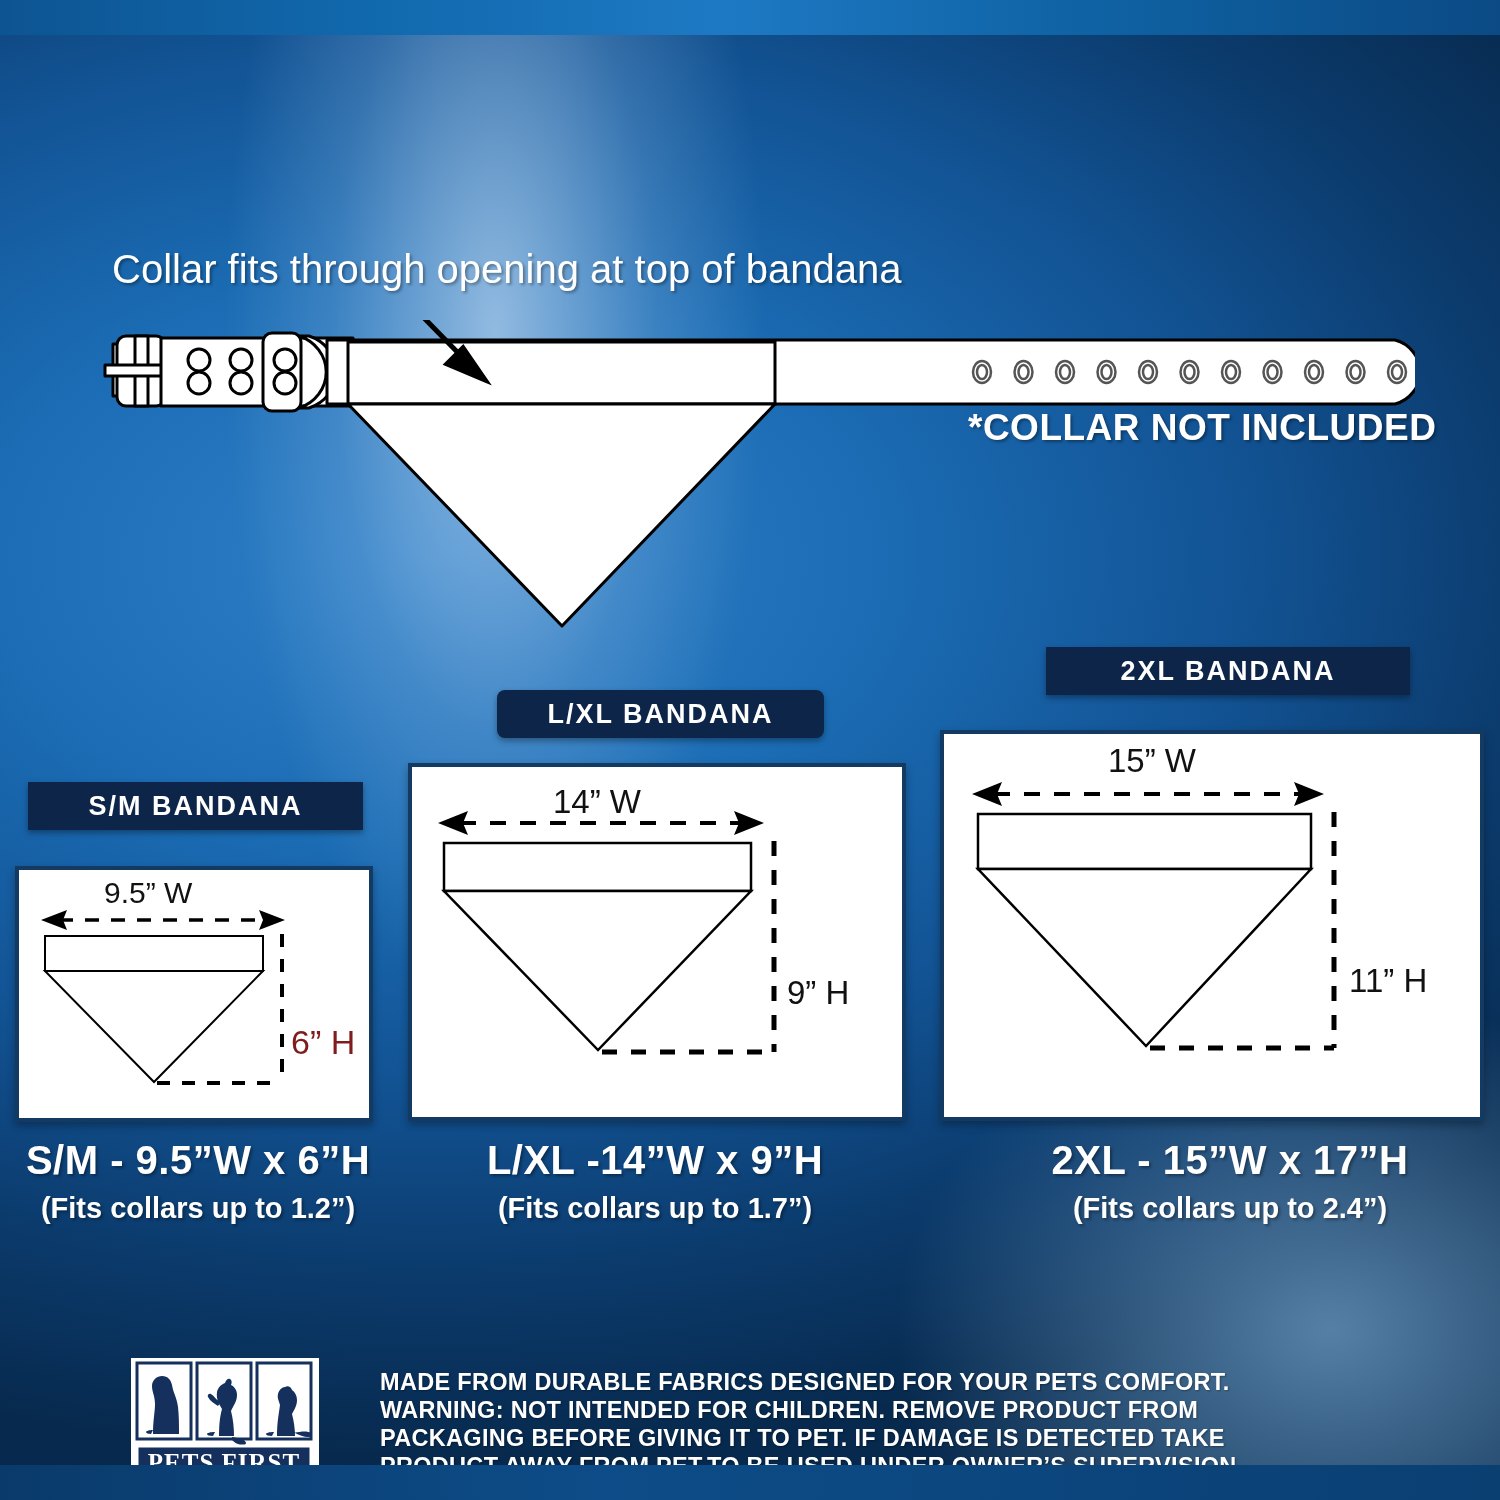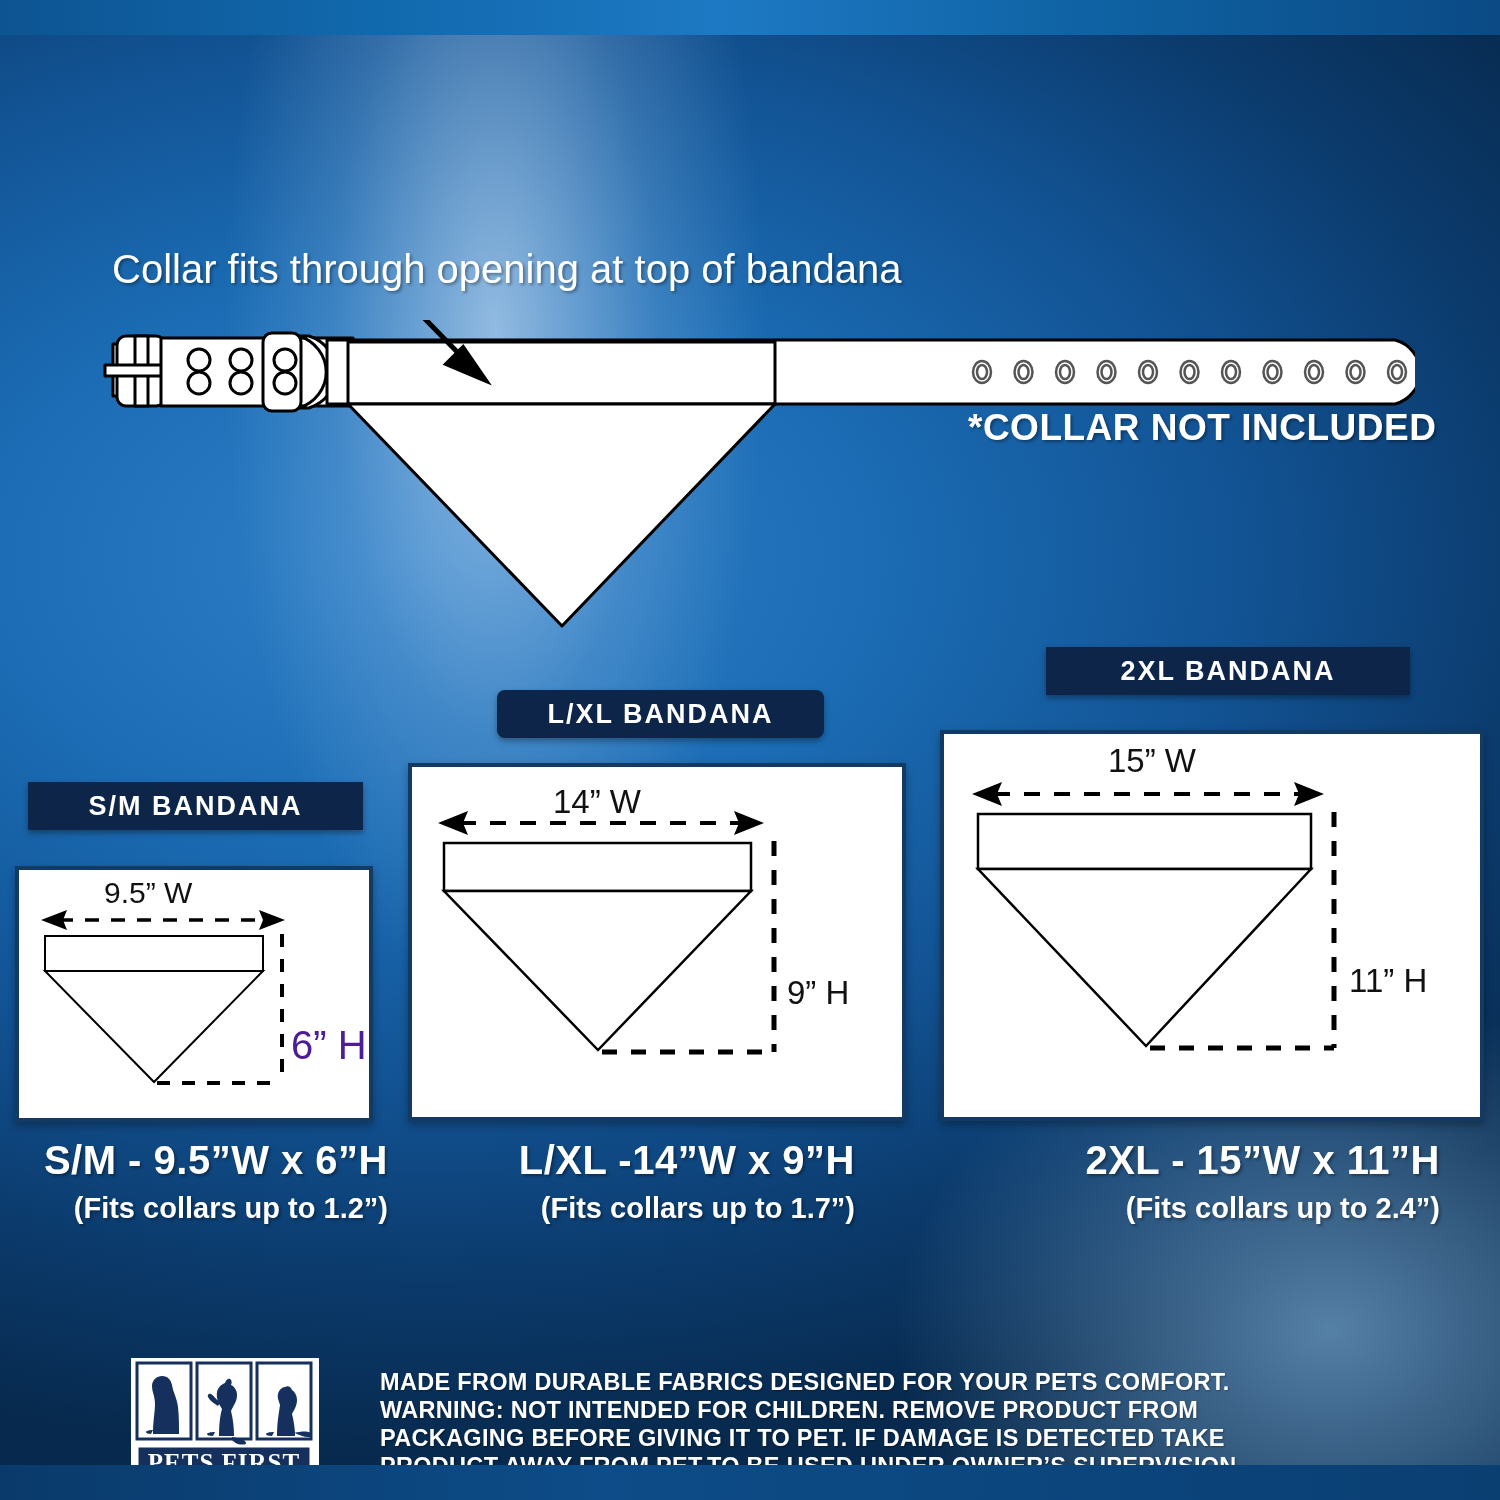--- a/index.html
+++ b/index.html
@@ -57,21 +57,21 @@
     color:#ffffff;font-weight:bold;letter-spacing:2px;
     display:flex;align-items:center;justify-content:center;
     box-shadow:0 3px 6px rgba(0,0,0,0.35);
   }
   .panel-box{
     position:absolute;background:#ffffff;
     border:4px solid #123a63;
     box-shadow:0 4px 8px rgba(0,0,0,0.3);
   }
   .caption{
-    position:absolute;text-align:right;color:#ffffff;
+    position:absolute;text-align:center;color:#ffffff;
     text-shadow:2px 2px 3px rgba(0,0,0,0.35);
   }
   .caption .cap-main{font-size:40px;font-weight:bold;letter-spacing:0.5px;display:block;}
   .caption .cap-sub{font-size:29px;font-weight:bold;display:block;margin-top:9px;}
 
   
   #sm-label{left:28px;top:782px;width:335px;height:48px;font-size:27px;}
   #sm-box{left:15px;top:866px;width:350px;height:248px;}
   #sm-caption{left:8px;top:1138px;width:380px;}
   
@@ -184,21 +184,21 @@
 
       <rect x="26" y="66" width="218" height="35" fill="#ffffff" stroke="#000000" stroke-width="2"></rect>
       <path d="M26 101 L244 101 L135 212 Z" fill="#ffffff" stroke="#000000" stroke-width="2"></path>
 
       <g stroke="#000000" stroke-width="4" fill="none" stroke-dasharray="13 12">
         <line x1="263" y1="64" x2="263" y2="213"></line>
         <line x1="138" y1="213" x2="263" y2="213"></line>
       </g>
     </svg>
     <div style="position:absolute;left:85px;top:6px;font-size:30px;color:#111;font-weight:500;">9.5” W</div>
-    <div style="position:absolute;left:272px;top:153px;font-size:40px;color:#4c1d95;font-weight:500;">6” H</div>
+    <div style="position:absolute;left:272px;top:153px;font-size:34px;color:#7f1d1d;font-weight:500;">6” H</div>
   </div>
   <div class="caption" id="sm-caption">
     <span class="cap-main">S/M - 9.5”W x 6”H</span>
     <span class="cap-sub">(Fits collars up to 1.2”)</span>
   </div>
 
   <div class="panel-label" id="lxl-label">L/XL BANDANA</div>
   <div class="panel-box" id="lxl-box">
     <svg class="diag" width="482" height="342" viewBox="0 0 482 342">
       <g stroke="#000000" stroke-width="4" fill="none">
@@ -233,21 +233,21 @@
       <path d="M34 135 L367 135 L202 312 Z" fill="#ffffff" stroke="#000000" stroke-width="2.5"></path>
       <g stroke="#000000" stroke-width="5" fill="none" stroke-dasharray="15 14">
         <line x1="390" y1="78" x2="390" y2="314"></line>
         <line x1="206" y1="314" x2="390" y2="314"></line>
       </g>
     </svg>
     <div style="position:absolute;left:164px;top:8px;font-size:33px;color:#111;font-weight:500;">15” W</div>
     <div style="position:absolute;left:405px;top:228px;font-size:33px;color:#111;font-weight:500;">11” H</div>
   </div>
   <div class="caption" id="xxl-caption">
-    <span class="cap-main">2XL - 15”W x 11”H</span>
+    <span class="cap-main">2XL - 15”W x 17”H</span>
     <span class="cap-sub">(Fits collars up to 2.4”)</span>
   </div>
 
   <svg class="logo" viewBox="0 0 188 128">
     <rect x="0" y="0" width="188" height="128" fill="#ffffff"></rect>
     <g fill="none" stroke="#15305c" stroke-width="3">
       <rect x="6" y="5" width="54" height="76"></rect>
       <rect x="66" y="5" width="54" height="76"></rect>
       <rect x="126" y="5" width="54" height="76"></rect>
     </g>

